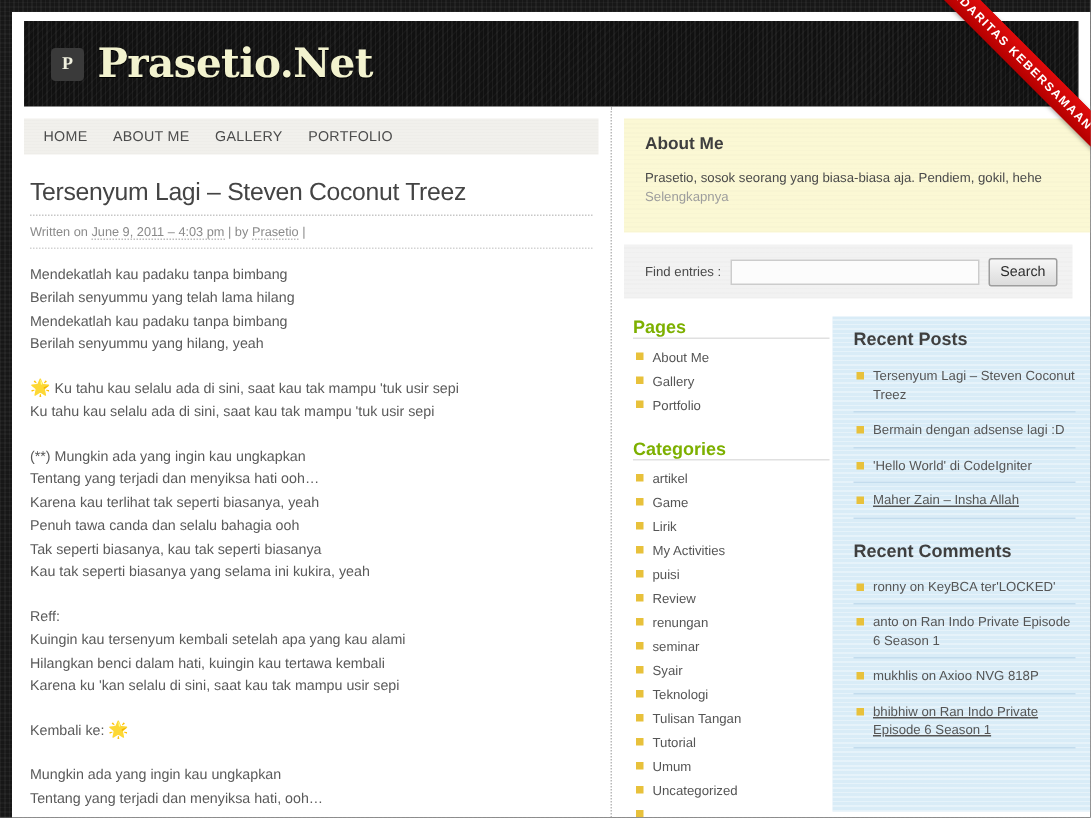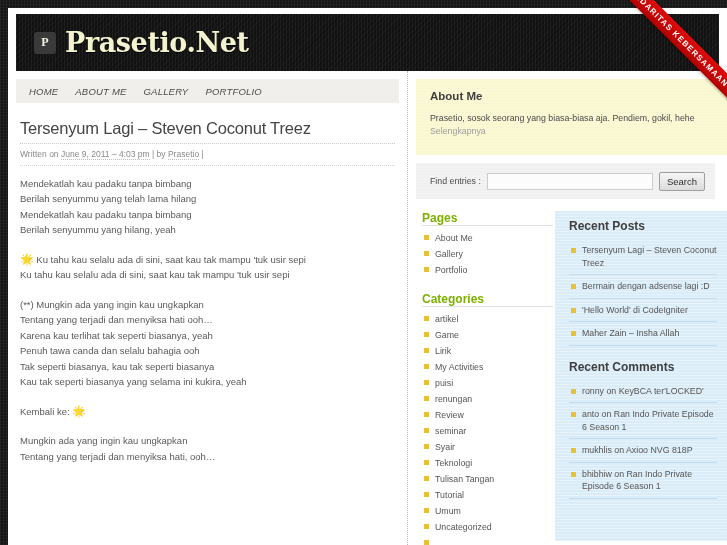--- a/index.html
+++ b/index.html
@@ -97,21 +97,20 @@
     align-items: center;
     padding-left: 13px;
   }
   .navbar a {
     font-size: 9.5px;
     color: #4c4c4c;
     text-decoration: none;
     margin-right: 17px;
     letter-spacing: 0.2px;
     white-space: nowrap;
-    font-style: italic;
   }
 
   
   .post { padding: 16px 12px 0 12px; }
   .post-title {
     font-size: 16.5px;
     font-weight: normal;
     color: #444444;
     margin: 0 0 5px 0;
     letter-spacing: -0.2px;
@@ -244,21 +243,21 @@
     background: #e8c13b;
   }
   .w-list a { color: #555555; text-decoration: none; }
 
   .w-list.boxed li {
     border-bottom: 1px solid #c3dced;
     padding: 5px 0 5px 13px;
     line-height: 12.5px;
   }
   .w-list.boxed li:before { top: 9px; background: #e8c13b; }
-  .w-list.boxed li:last-child { border-bottom: 1px solid #c3dced; }
+  .w-list.boxed li:last-child { border-bottom: 1px solid #c3dced; text-decoration: underline; }
 
   
   .ribbon {
     position: absolute;
     right: -44px;
     top: 26px;
     width: 190px;
     transform: rotate(45deg);
     background: #cc0000;
     background-image: linear-gradient(#e00b0b, #b40000);
@@ -309,20 +308,24 @@
 Mendekatlah kau padaku tanpa bimbang
 Berilah senyummu yang hilang, yeah</p>
             <p><span class="star">🌟</span> <span class="pre" style="white-space: pre-line;">Ku tahu kau selalu ada di sini, saat kau tak mampu 'tuk usir sepi
 Ku tahu kau selalu ada di sini, saat kau tak mampu 'tuk usir sepi</span></p>
             <p class="pre" style="white-space: pre-line;">(**) Mungkin ada yang ingin kau ungkapkan
 Tentang yang terjadi dan menyiksa hati ooh…
 Karena kau terlihat tak seperti biasanya, yeah
 Penuh tawa canda dan selalu bahagia ooh
 Tak seperti biasanya, kau tak seperti biasanya
 Kau tak seperti biasanya yang selama ini kukira, yeah</p>
+            <p class="pre" style="white-space: pre-line;">Reff:
+Kuingin kau tersenyum kembali setelah apa yang kau alami
+Hilangkan benci dalam hati, kuingin kau tertawa kembali
+Karena ku 'kan selalu di sini, saat kau tak mampu usir sepi</p>
             <p><span class="pre" style="white-space: pre-line;">Kembali ke: </span><span class="star">🌟</span></p>
             <p class="pre" style="white-space: pre-line;">Mungkin ada yang ingin kau ungkapkan
 Tentang yang terjadi dan menyiksa hati, ooh…</p>
 
           </div>
 
         </article>
       </div>
 
       <div class="right-col">
@@ -350,22 +353,22 @@
               <li><a href="#">Portfolio</a></li>
             </ul>
 
             <h3 class="w-title">Categories</h3>
             <ul class="w-list">
               <li><a href="#">artikel</a></li>
               <li><a href="#">Game</a></li>
               <li><a href="#">Lirik</a></li>
               <li><a href="#">My Activities</a></li>
               <li><a href="#">puisi</a></li>
+              <li><a href="#">Review</a></li>
               <li><a href="#">renungan</a></li>
-              <li><a href="#">Review</a></li>
               <li><a href="#">seminar</a></li>
               <li><a href="#">Syair</a></li>
               <li><a href="#">Teknologi</a></li>
               <li><a href="#">Tulisan Tangan</a></li>
               <li><a href="#">Tutorial</a></li>
               <li><a href="#">Umum</a></li>
               <li><a href="#">Uncategorized</a></li>
               <li></li>
             </ul>
 

